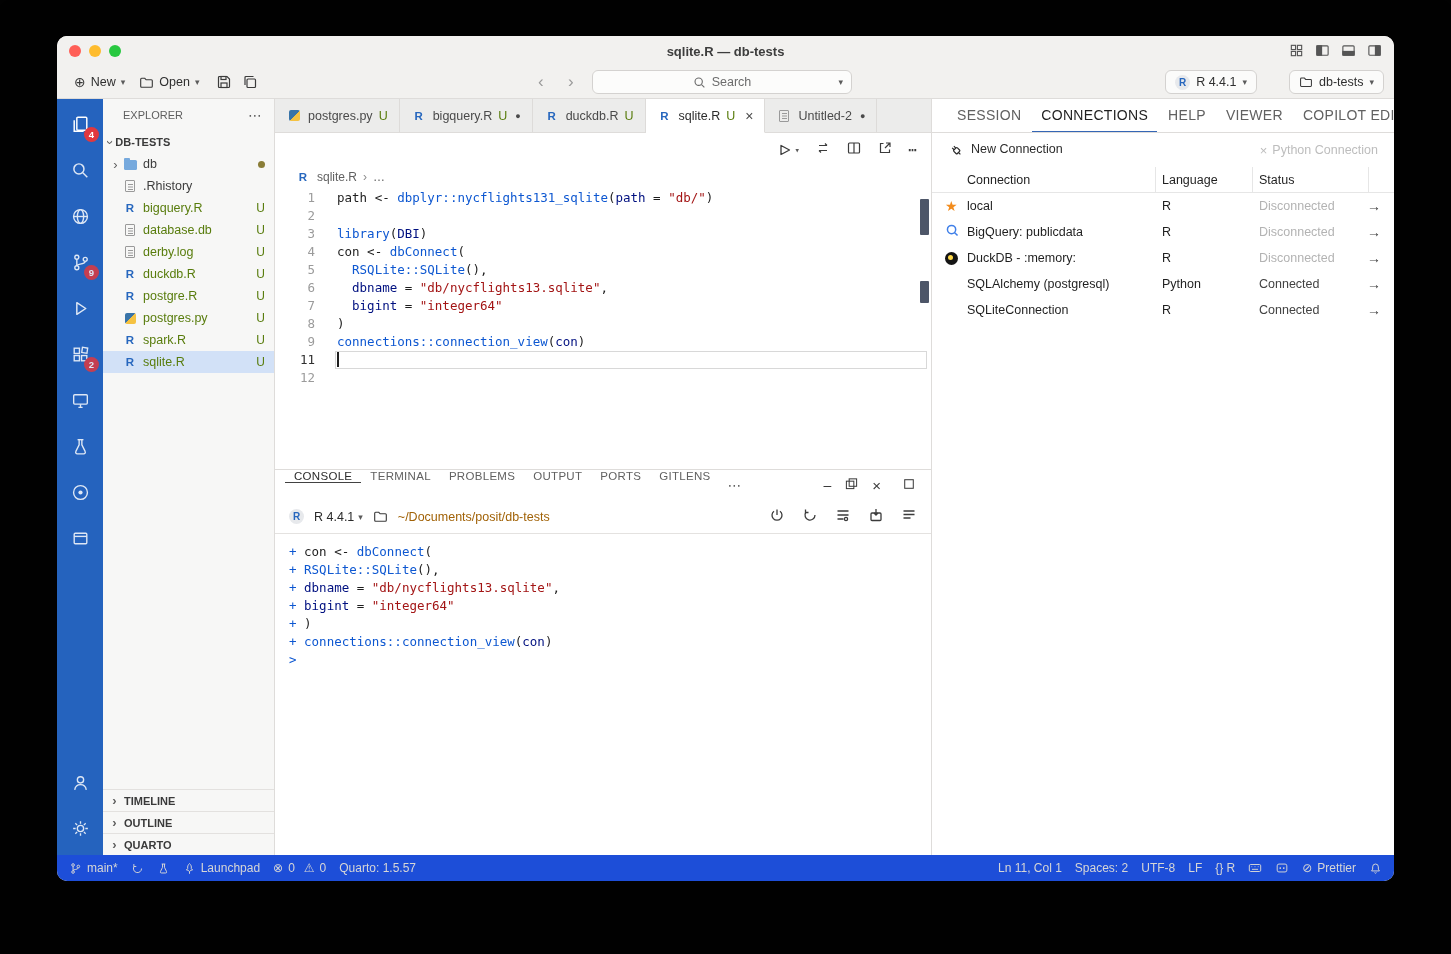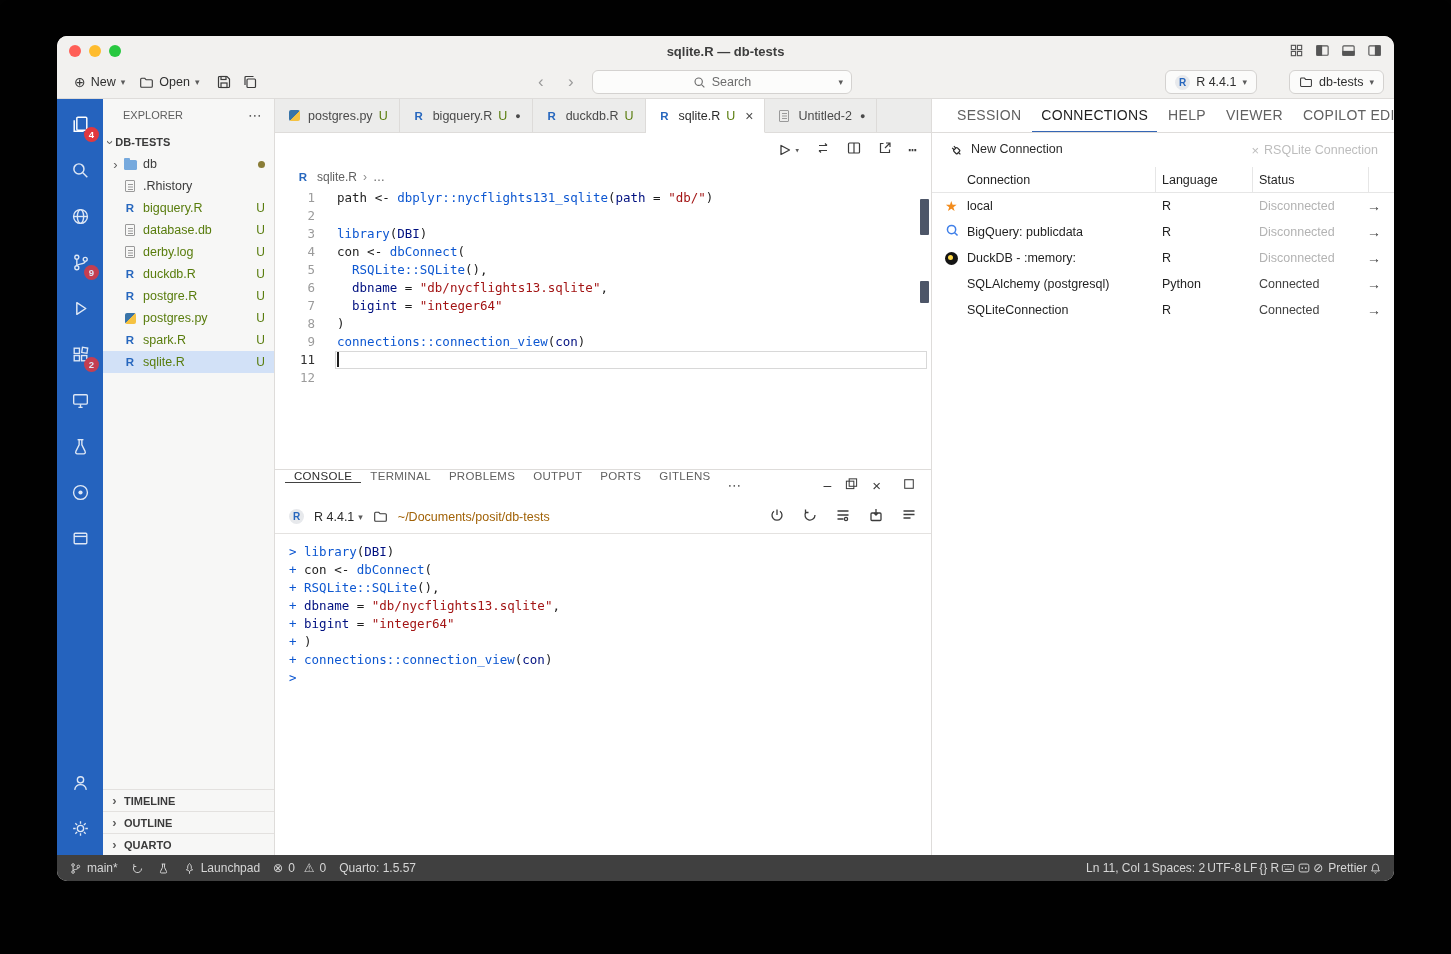--- a/index.html
+++ b/index.html
@@ -124,24 +124,24 @@
   .c-icon{flex:0 0 22px;margin-left:13px;display:flex;align-items:center;justify-content:flex-start;}
   .c-name{flex:0 0 188px;white-space:nowrap;overflow:hidden;}
   .c-lang{flex:0 0 97px;padding-left:7px;}
   .c-status{flex:1;padding-left:7px;}
   .c-status.off{color:#b3b3b3;} .c-status.ok{color:#424242;}
   .c-arrow{flex:0 0 40px;text-align:center;color:#3f3f3f;font-size:14px;}
   .ic-star{color:#f28c1e;font-size:14px;line-height:1;}
   .ic-duck{width:13px;height:13px;border-radius:50%;background:#141414;position:relative;display:inline-block;}
   .ic-duck::after{content:'';position:absolute;left:2.5px;top:3.5px;width:5px;height:5px;border-radius:50%;background:#ffd948;}
   
-  .statusbar{height:26px;background:#404040;display:flex;align-items:center;padding:0 12px;color:#d6d6d6;
+  .statusbar{height:26px;background:#1d4ed8;display:flex;align-items:center;padding:0 12px;color:#d6d6d6;
              font-size:12px;flex:none;}
   .sb-left{display:flex;align-items:center;gap:13px;}
-  .sb-right{margin-left:auto;display:flex;align-items:flex-end;gap:2px;}
+  .sb-right{margin-left:auto;display:flex;align-items:flex-end;gap:13px;}
   .sb-item{display:flex;align-items:center;gap:5px;white-space:nowrap;}
   .sb-glyph{font-size:12px;line-height:1;}
   svg{flex:none;}
 </style>
 </head>
 <body>
 
 <div class="screen">
   <div class="window">
 
@@ -583,21 +583,20 @@
                     <rect x="3" y="6" width="10" height="7.5" rx="1"></rect>
                     <path d="M8 2v6M6 6l2 2 2-2"></path>
                   </svg></span>
               <span><svg width="16" height="16" viewBox="0 0 16 16" fill="none" stroke="#3b3b3b" stroke-width="1.3">
                     <path d="M2.5 4h11M2.5 7.5h11M2.5 11h7"></path>
                   </svg></span>
             </span>
           </div>
 
           <div class="console-out" id="console-out">
-              <div class="cline"><span class="tok t-pr">&gt; </span><span class="tok t-f">library</span><span class="tok t-v">(</span><span class="tok t-p">DBI</span><span class="tok t-v">)</span></div>
               <div class="cline"><span class="tok t-pr">+ </span><span class="tok t-v">con </span><span class="tok t-o">&lt;- </span><span class="tok t-f">dbConnect</span><span class="tok t-v">(</span></div>
               <div class="cline"><span class="tok t-pr">+ </span><span class="tok t-f">RSQLite::SQLite</span><span class="tok t-v">(),</span></div>
               <div class="cline"><span class="tok t-pr">+ </span><span class="tok t-p">dbname</span><span class="tok t-o"> = </span><span class="tok t-s">"db/nycflights13.sqlite"</span><span class="tok t-v">,</span></div>
               <div class="cline"><span class="tok t-pr">+ </span><span class="tok t-p">bigint</span><span class="tok t-o"> = </span><span class="tok t-s">"integer64"</span></div>
               <div class="cline"><span class="tok t-pr">+ </span><span class="tok t-v">)</span></div>
               <div class="cline"><span class="tok t-pr">+ </span><span class="tok t-f">connections::connection_view</span><span class="tok t-v">(</span><span class="tok t-p">con</span><span class="tok t-v">)</span></div>
               <div class="cline"><span class="tok t-pr">&gt;</span></div>
             </div>
         </div>
       </div>
@@ -619,21 +618,21 @@
             <svg width="16" height="16" viewBox="0 0 16 16" fill="none" stroke="#2b2b2b" stroke-width="1.2">
                 <g transform="rotate(-45 8 8)">
                   <rect x="5.5" y="6.5" width="5" height="5" rx="1"></rect>
                   <path d="M6.8 6.5V3.8M9.2 6.5V3.8M8 11.5v2.7"></path>
                 </g>
               </svg>
             <span>New Connection</span>
           </span>
           <span class="rp-del">
             <span style="font-size:13px;">×</span>
-            <span>RSQLite Connection</span>
+            <span>Python Connection</span>
           </span>
         </div>
 
         <div class="rp-table">
           <div class="rp-thead" id="rp-thead">
               <span class="h0">Connection</span>
               <span class="h1">Language</span>
               <span class="h2">Status</span>
               <span class="h3"></span>
             </div>

